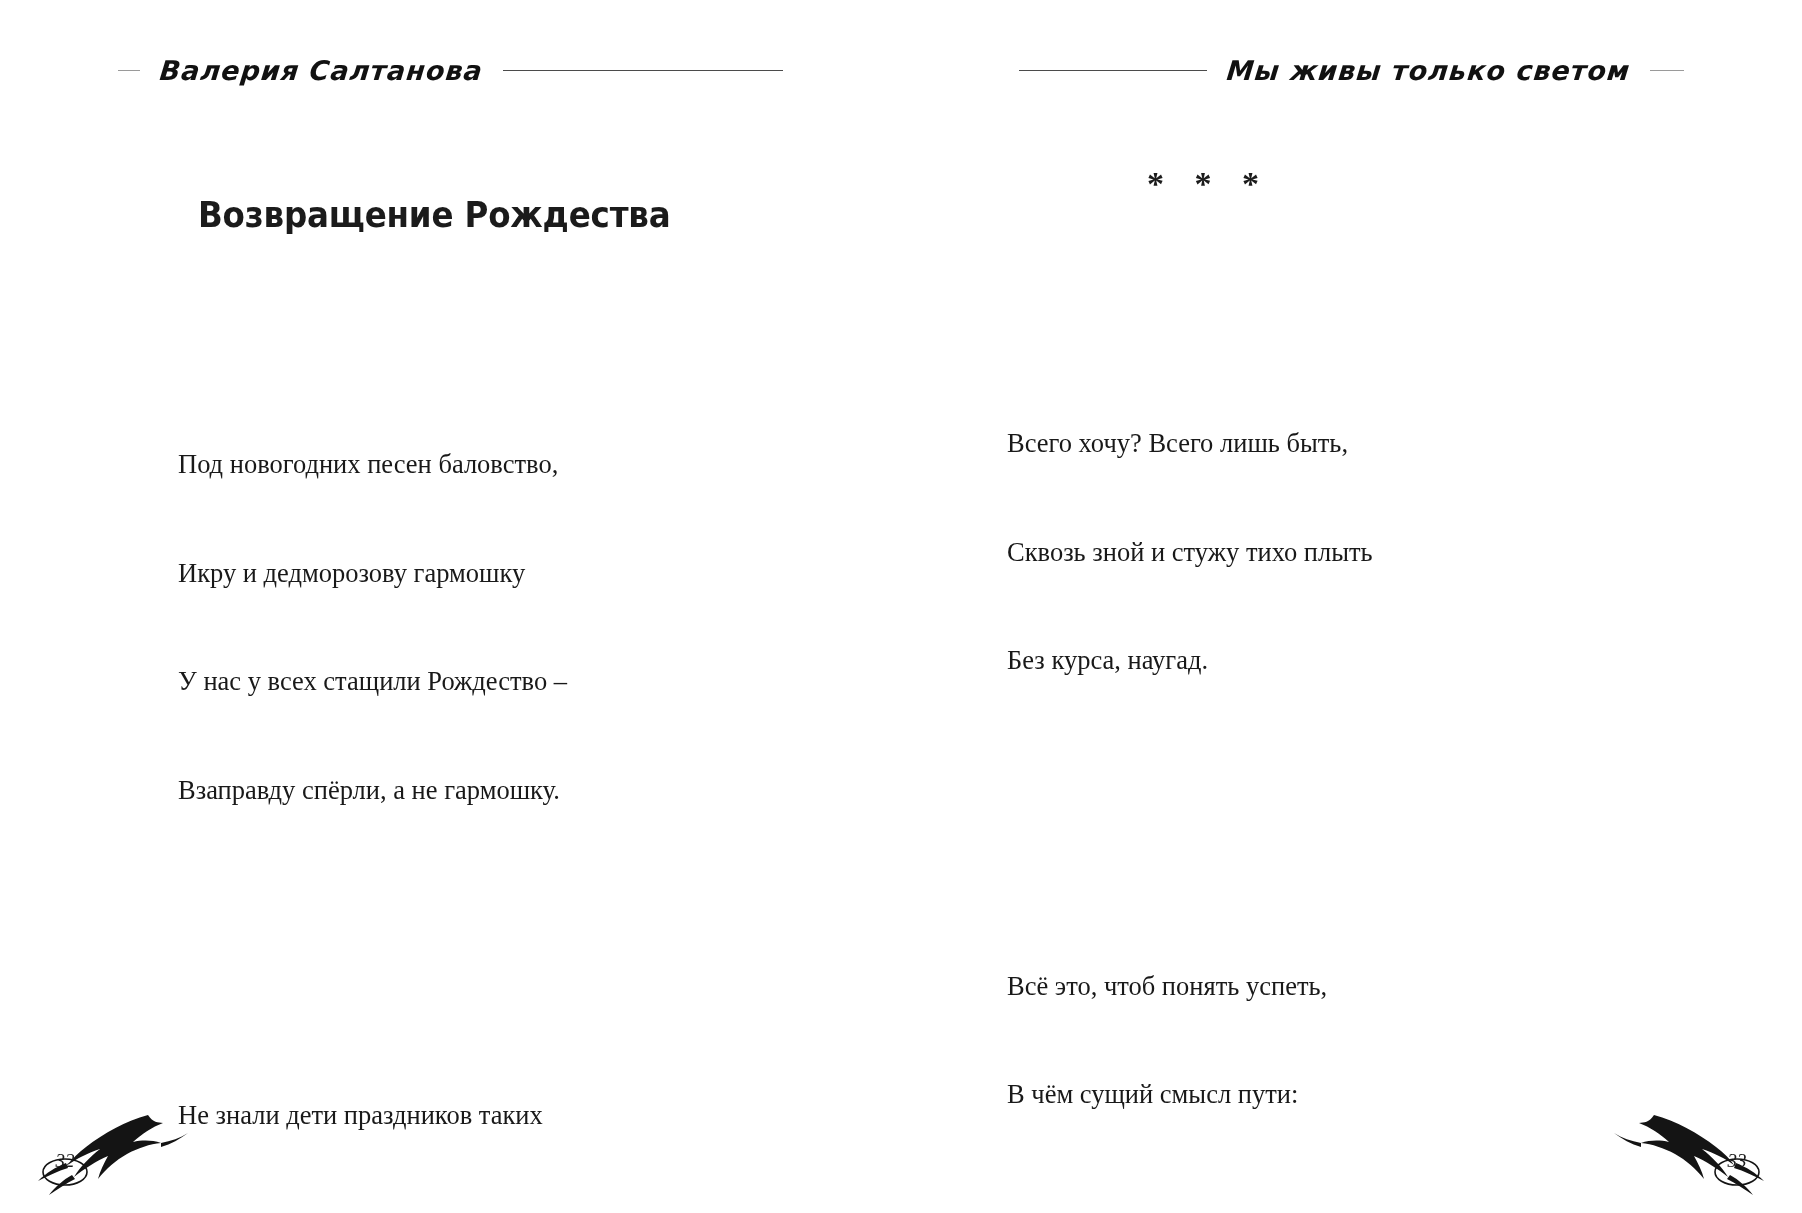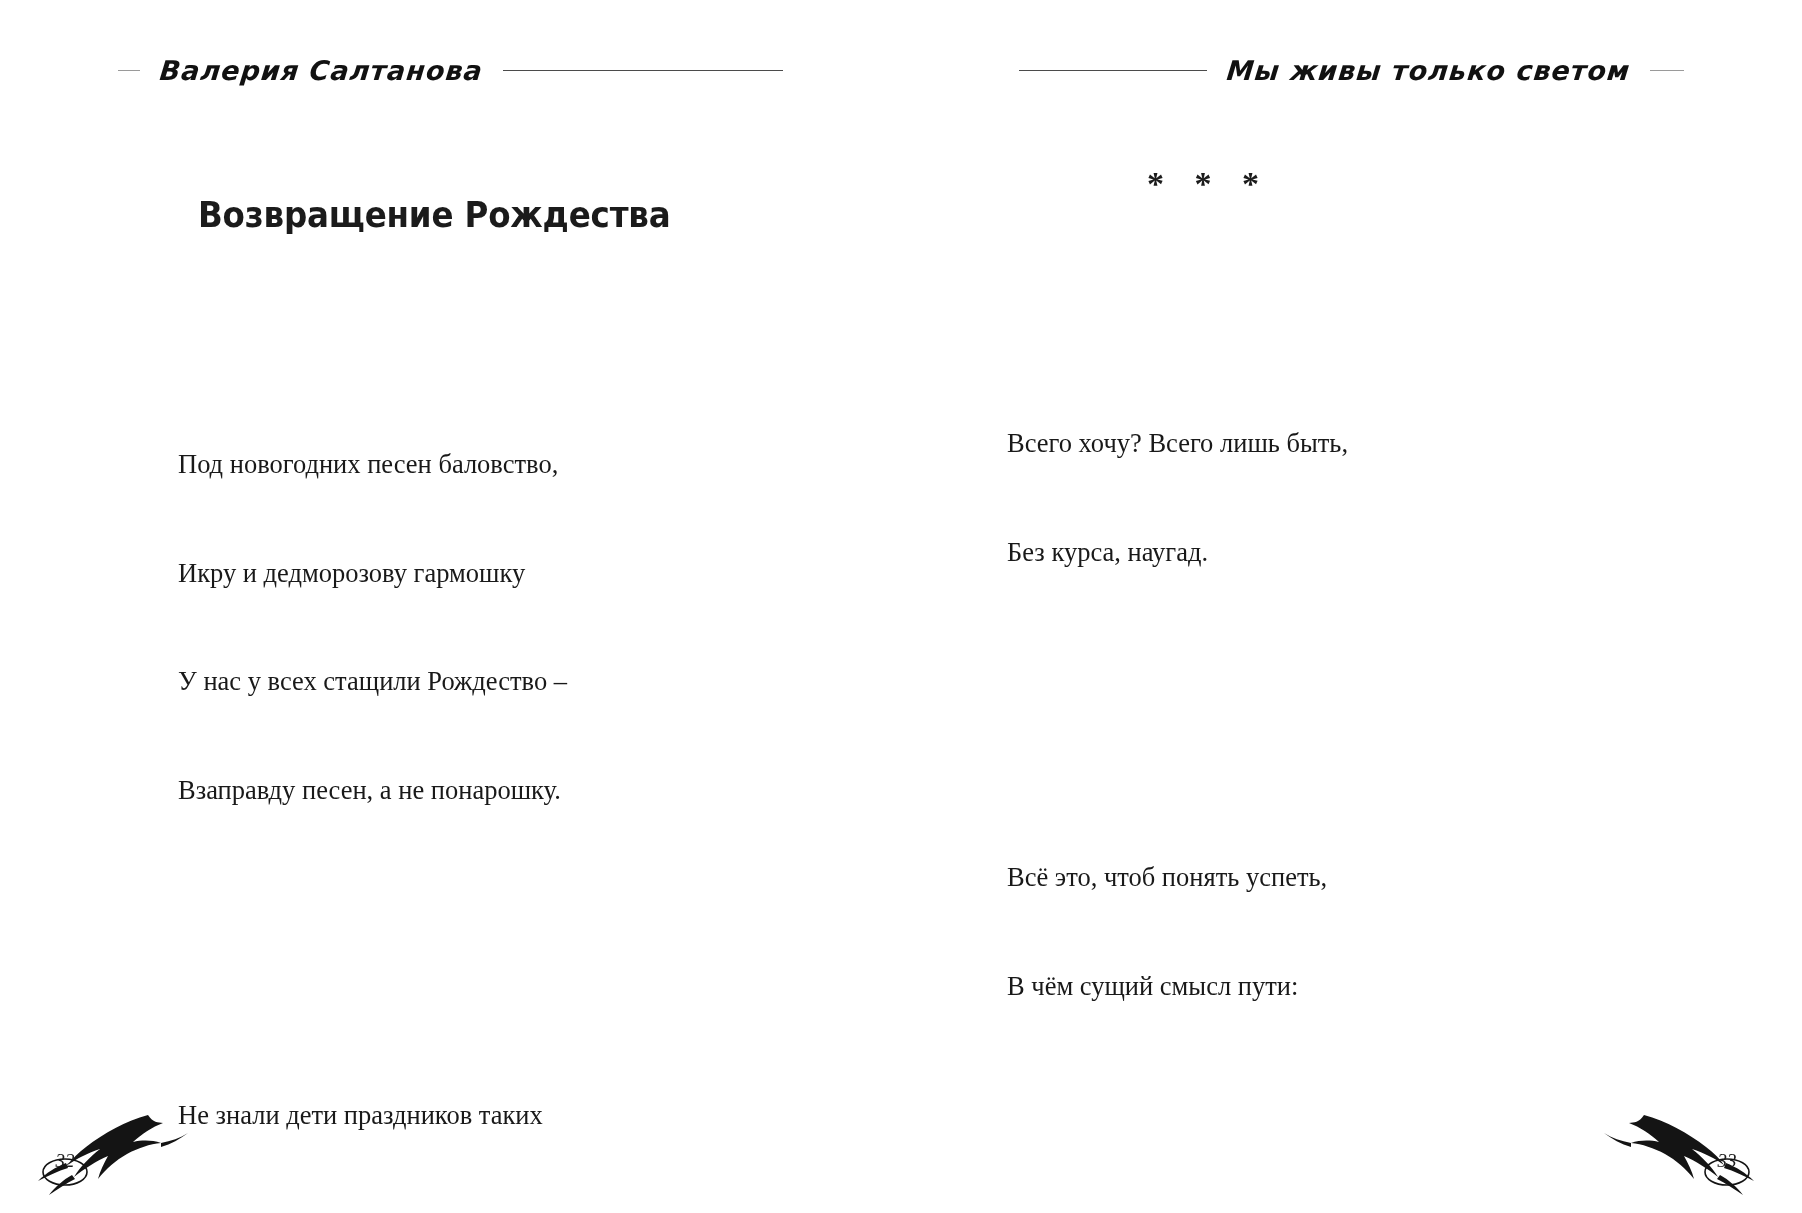--- a/index.html
+++ b/index.html
@@ -100,21 +100,21 @@
   .verse-line { white-space: pre; }
 
   
   .folio {
     position: absolute;
     bottom: 0;
     width: 210px;
     height: 120px;
   }
   .folio-left  { left: 24px; }
-  .folio-right { right: 34px; }
+  .folio-right { right: 24px; }
 
   .folio svg { display: block; overflow: visible; }
 
   .folio-num {
     position: absolute;
     font-family: "Liberation Serif", serif;
     font-style: italic;
     font-size: 19px;
     color: #1b1b1b;
     width: 34px;
@@ -137,21 +137,21 @@
     </div>
 
     <div class="poem-title" style="left:198px; top:195px;">Возвращение Рождества</div>
 
     <div class="poem-body" style="left:178px; top:265px;">
 
       <div class="stanza">
         <div class="verse-line">Под новогодних песен баловство,</div>
         <div class="verse-line">Икру и дедморозову гармошку</div>
         <div class="verse-line">У нас у всех стащили Рождество –</div>
-        <div class="verse-line">Взаправду песен, а не понарошку.</div>
+        <div class="verse-line">Взаправду спёрли, а не гармошку.</div>
       </div>
 
       <div class="stanza">
         <div class="verse-line">Не знали дети праздников таких</div>
         <div class="verse-line">В СССР – и нет ворью прощенья!</div>
         
         
       </div>
 
       
@@ -182,20 +182,21 @@
       <span class="runhead-name">Мы живы только светом</span>
       <span class="rule" style="flex:0 0 34px;background:#9a9a9a;"></span>
     </div>
 
     <div class="stars" style="left:246px; top:165px;">* * *</div>
 
     <div class="poem-body" style="left:106px; top:244px;">
 
       <div class="stanza">
         <div class="verse-line">Всего хочу? Всего лишь быть,</div>
+        <div class="verse-line">Сквозь зной и стужу тихо плыть</div>
         <div class="verse-line">Без курса, наугад.</div>
       </div>
 
       <div class="stanza">
         <div class="verse-line">Всё это, чтоб понять успеть,</div>
         <div class="verse-line">В чём сущий смысл пути:</div>
         
         
       </div>
 

